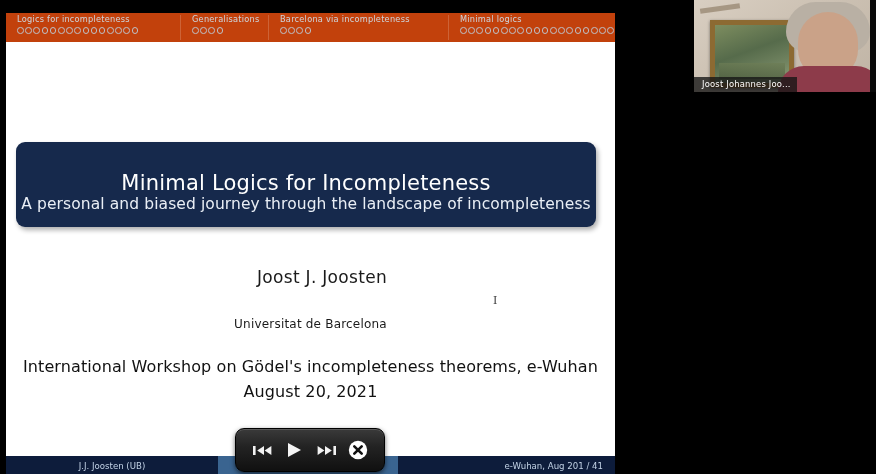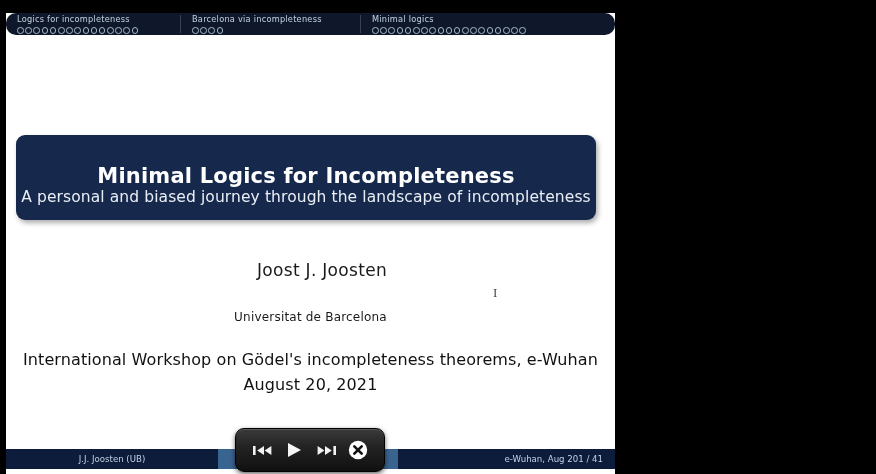--- a/index.html
+++ b/index.html
@@ -5,22 +5,22 @@
   html,body{margin:0;padding:0;background:#000;}
   body{width:876px;height:474px;overflow:hidden;
        font-family:"DejaVu Sans","Liberation Sans",sans-serif;}
   #screen{position:relative;width:876px;height:474px;background:#000;}
 
   
   #slide{position:absolute;left:6px;top:13px;width:609px;height:461px;
          background:#ffffff;overflow:hidden;}
 
   
-  #navbar{position:relative;display:flex;width:100%;height:22px;
-          background:#0f172a;border-radius:10px;}
+  #navbar{position:relative;display:flex;width:100%;height:29px;
+          background:#c2410c;}
   .navsec{position:relative;flex:0 0 auto;padding-left:11px;
           box-sizing:border-box;}
   .navsec.s0{width:175px;}
   .navsec.s1{width:88px;}
   .navsec.s2{width:180px;}
   .navsec.s3{width:166px;}
   .navsec .nav-title{font-size:8.2px;color:#cfe0ec;letter-spacing:.25px;
           line-height:13px;white-space:nowrap;opacity:.92;}
   .navsec .nav-dots{display:flex;gap:1.6px;margin-top:1px;}
   .navsec .nav-dots i{display:block;width:4.6px;height:4.6px;
@@ -29,21 +29,21 @@
           background:rgba(255,255,255,.18);}
 
   
   #body{position:relative;height:434px;background:#fff;}
 
   #titlebox{position:absolute;left:10px;top:100px;width:580px;height:85px;
             background:#16294c;border-radius:9px;
             box-shadow:2px 3px 5px rgba(0,0,0,.32);
             display:flex;flex-direction:column;align-items:center;
             justify-content:center;}
-  #maintitle{font-size:21px;color:#ffffff;font-weight:700;letter-spacing:.2px;margin-top:14px;}
+  #maintitle{font-size:21px;color:#ffffff;font-weight:400;letter-spacing:.2px;margin-top:14px;}
   #subtitle{font-size:15.5px;color:#e9eef5;font-weight:400;
             letter-spacing:.1px;}
 
   #author{position:absolute;left:0;right:0;top:225px;text-align:center;
           font-size:17px;color:#1a1a1a;letter-spacing:.3px;margin-left:23px;}
   #marker{position:absolute;left:487px;top:252px;font-size:11px;
           font-family:"DejaVu Serif","Liberation Serif",serif;color:#3a3a3a;}
   #affil{position:absolute;left:0;right:0;top:275px;text-align:center;
          font-size:12px;color:#1a1a1a;letter-spacing:.2px;}
   #venue{position:absolute;left:0;right:0;top:312px;text-align:center;
@@ -120,20 +120,30 @@
             <i></i>
             <i></i>
             <i></i>
             <i></i>
             <i></i>
             <i></i>
           </div>
         <div class="navsep"></div>
       </div>
 
+      <div class="navsec s1">
+        <div class="nav-title">Generalisations</div>
+        <div class="nav-dots">
+            <i></i>
+            <i></i>
+            <i></i>
+            <i></i>
+          </div>
+        <div class="navsep"></div>
+      </div>
 
       <div class="navsec s2">
         <div class="nav-title">Barcelona via incompleteness</div>
         <div class="nav-dots">
             <i></i>
             <i></i>
             <i></i>
             <i></i>
           </div>
         <div class="navsep"></div>
@@ -230,14 +240,26 @@
       <span>
         <svg width="20" height="20" viewBox="0 0 20 20">
           <circle cx="10" cy="10" r="9.2" fill="#ffffff"></circle>
           <path d="M6.3 6.3 L13.7 13.7 M13.7 6.3 L6.3 13.7" stroke="#111111" stroke-width="2.6" stroke-linecap="round"></path>
         </svg>
       </span>
     </div>
 
   </div>
 
+  <div id="webcam">
+    <div id="wc-wall"></div>
+    <div id="wc-shelf"></div>
+    <div id="wc-frame"></div>
+    <div id="wc-person">
+      <div id="wc-hair"></div>
+      <div id="wc-face"></div>
+      <div id="wc-shirt"></div>
+    </div>
+    <div id="wc-label">Joost Johannes Joo...</div>
+    <div id="wc-rightstrip"></div>
+  </div>
 
 </div>
 
 </body></html>

